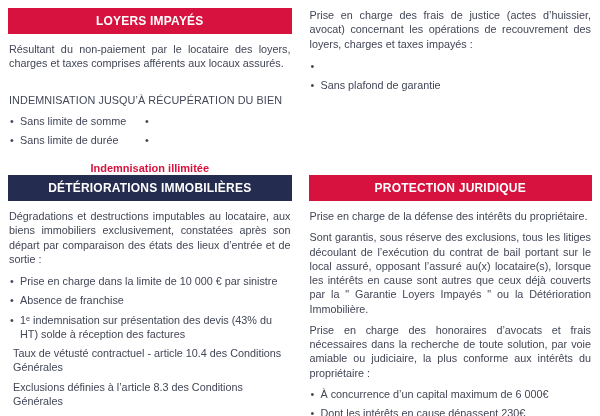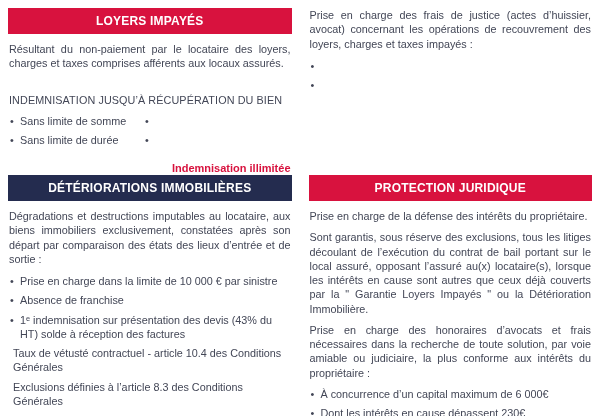--- a/index.html
+++ b/index.html
@@ -53,21 +53,21 @@
     padding-left: 1px;
     font-size: 10.8px;
     line-height: 1.32;
   }
   .two-col {
     display: grid;
     grid-template-columns: 135px auto;
   }
   .highlight {
     margin-top: 9px;
-    text-align: right;
+    text-align: center;
     color: #D8123E;
     font-weight: bold;
     font-size: 11px;
   }
   .note {
     padding-left: 4px;
     margin-top: 5px;
   }
   .para { margin-bottom: 7px; }
   .bullets-block { margin-top: 2px; }
@@ -111,20 +111,21 @@
 
     <section>
       <div class="body">
         <p class="justify intro">Prise en charge des frais de justice (actes d’huissier, avocat) concernant les opérations de recouvrement des loyers, charges et taxes impayés :</p>
         <ul class="bullets-block">
           <li>
               <span class="bullet">•</span>
             </li>
           <li>
               <span class="bullet">•</span>
+              <span>Sans plafond de garantie</span>
             </li>
         </ul>
       </div>
     </section>
 
     <section>
       <div class="band navy">
         <span>DÉTÉRIORATIONS IMMOBILIÈRES</span>
       </div>
       <div class="body">

